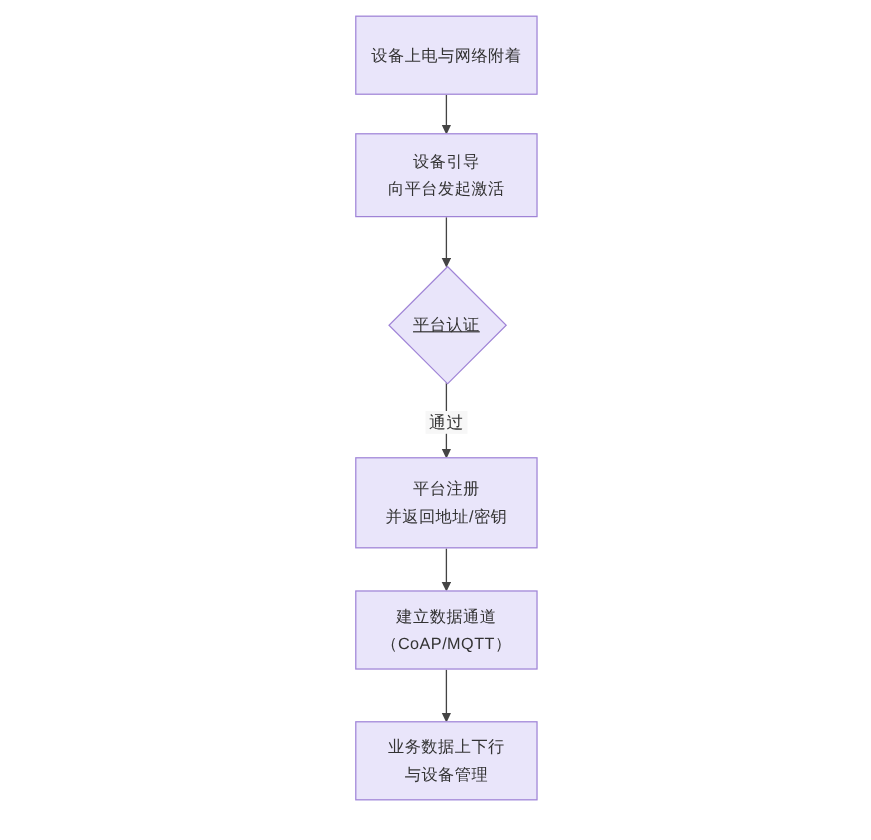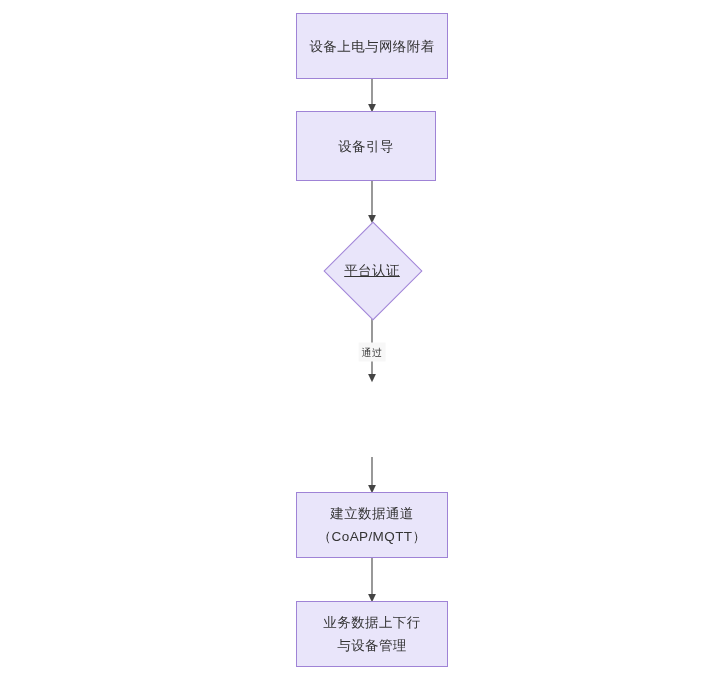--- a/index.html
+++ b/index.html
@@ -66,21 +66,21 @@
   }
   .node-text {
     display: block;
     white-space: nowrap;
   }
   .edge-label {
     position: absolute;
     transform: translate(-50%, -50%);
     background: #f7f7f7;
     color: #333333;
-    font-size: 10px;
+    font-size: 14px;
     line-height: 17px;
     padding: 1px 3px;
     white-space: nowrap;
     letter-spacing: 0.4px;
   }
 </style>
 </head>
 <body>
 
 <div id="flowchart-canvas">
@@ -100,31 +100,36 @@
 
     <line x1="372" y1="457" x2="372" y2="489" stroke="#444444" stroke-width="1.1" marker-end="url(#arrowhead)"></line>
 
     <line x1="372" y1="558" x2="372" y2="598" stroke="#444444" stroke-width="1.1" marker-end="url(#arrowhead)"></line>
   </svg>
 
   <div class="node node-process" style="left:296px; top:13px; width:152px; height:66px;">
     <span class="node-text">设备上电与网络附着</span>
   </div>
 
-  <div class="node node-process" style="left:296px; top:111px; width:140px; height:70px;">
+  <div class="node node-process" style="left:296px; top:111px; width:152px; height:70px;">
     <span class="node-text">设备引导</span>
+    <span class="node-text">向平台发起激活</span>
   </div>
 
   <div class="node node-decision" style="left:324px; top:222px; width:96px; height:96px;text-decoration:underline;">
     <span class="diamond-shape"></span>
     <span class="node-text">平台认证</span>
   </div>
 
   <span class="edge-label" style="left:372px; top:352px;">通过</span>
 
+  <div class="node node-process" style="left:296px; top:381px; width:152px; height:76px;">
+    <span class="node-text">平台注册</span>
+    <span class="node-text">并返回地址/密钥</span>
+  </div>
 
   <div class="node node-process" style="left:296px; top:601px; width:152px; height:66px;">
     <span class="node-text">业务数据上下行</span>
     <span class="node-text">与设备管理</span>
   </div>
 
   <div class="node node-process" style="left:296px; top:492px; width:152px; height:66px;">
     <span class="node-text">建立数据通道</span>
     <span class="node-text">（CoAP/MQTT）</span>
   </div>

